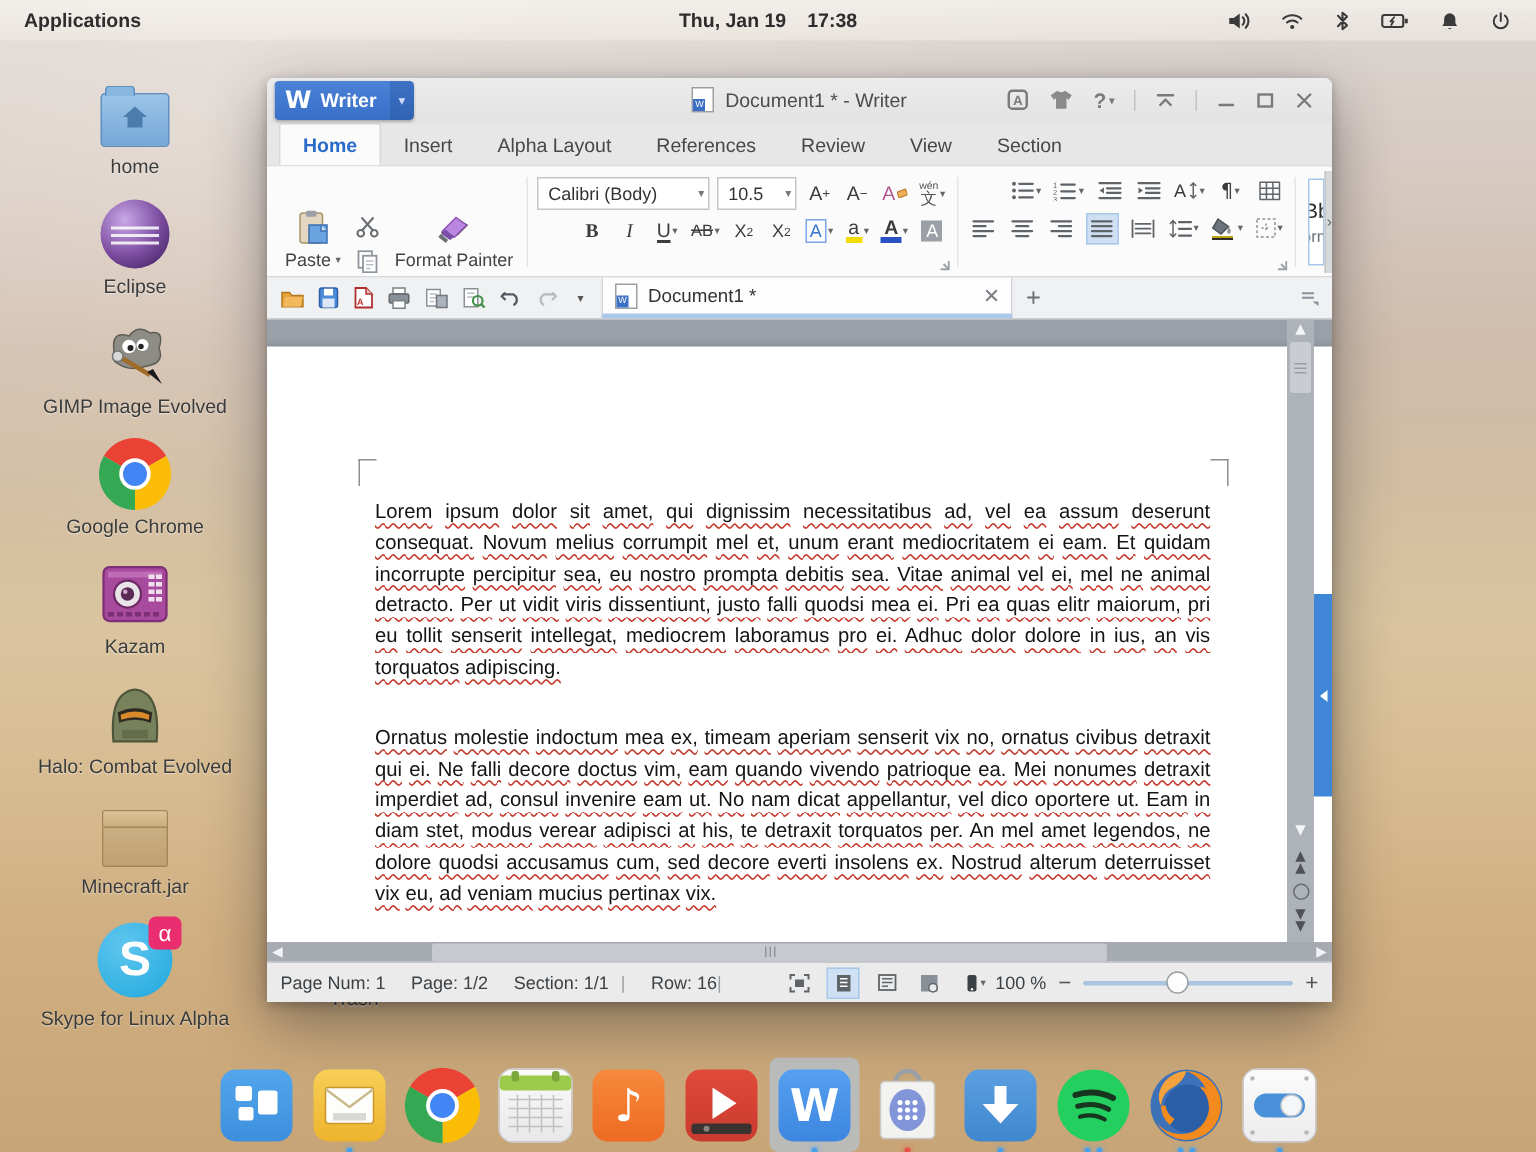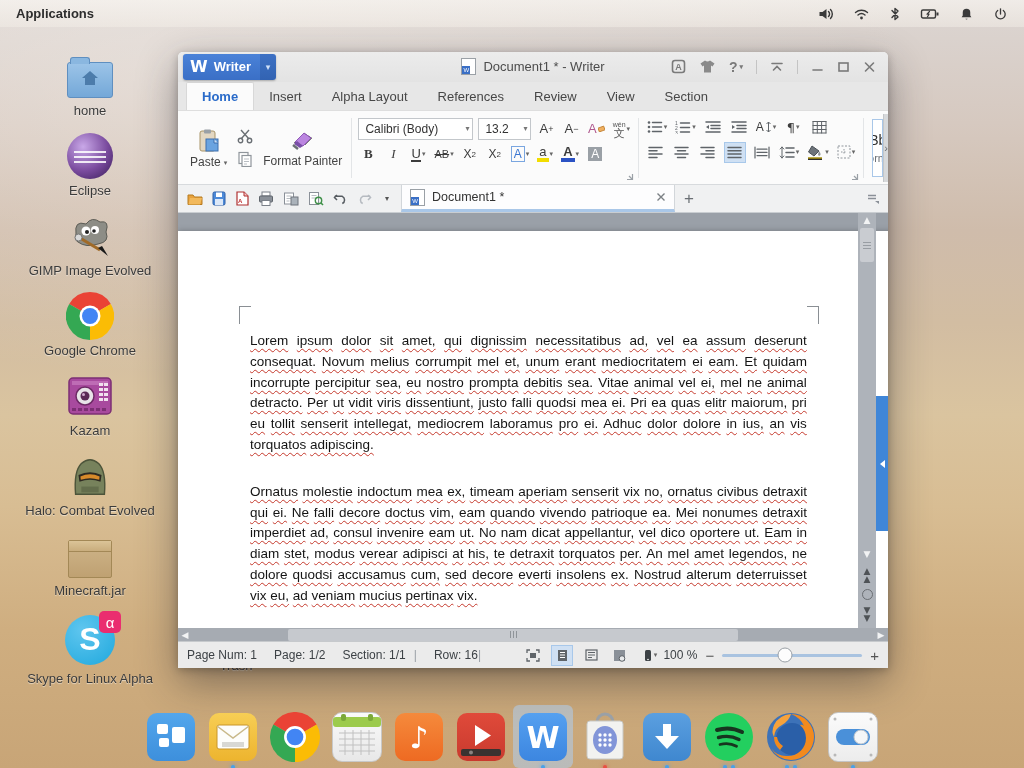--- a/index.html
+++ b/index.html
@@ -46,21 +46,21 @@
   .tb-right .sep{width:1px;height:14px;background:#c4c4c4;}
   .tb-ic{color:#7a7a7a;display:flex;align-items:center;gap:2px;font-size:14px;font-weight:bold;}
   .tb-ic svg{stroke:#7a7a7a;stroke-width:1.6;fill:none;stroke-linecap:round;}
   
   .tabrow{height:28px;background:#e7e7e7;display:flex;align-items:flex-end;padding-left:8px;border-bottom:1px solid #dedede;}
   .rtab{padding:0 15px;height:27px;display:flex;align-items:center;font-size:13px;color:#474747;}
   .rtab.active{background:#fbfbfb;color:#2a6bc9;font-weight:bold;border:1px solid #d8d8d8;border-bottom:none;border-radius:2px 2px 0 0;}
   
   .ribbon{height:70px;background:#fbfbfb;border-bottom:1px solid #d7dadd;display:flex;align-items:stretch;padding:3px 0 2px 6px;position:relative;}
   .rsep{width:1px;background:#e3e5e7;margin:4px 3px;}
-  .rgroup{position:relative;display:flex;}
+  .rgroup{position:relative;display:flex;align-items:flex-end;}
   .rlaunch{position:absolute;right:1px;bottom:1px;}
   .rlaunch svg{stroke:#9aa0a6;stroke-width:1.2;fill:none;}
   .bigbtn{display:flex;flex-direction:column;align-items:center;justify-content:center;padding:2px 6px;gap:2px;}
   .biglabel{font-size:12px;color:#444;display:flex;align-items:center;gap:3px;line-height:13px;text-align:center;}
   .minicol{display:flex;flex-direction:column;justify-content:center;gap:7px;padding:0 4px;}
   .fontgrp{display:flex;flex-direction:column;padding:4px 4px 0 4px;gap:5px;}
   .frow{display:flex;align-items:center;gap:5px;}
   .combo{height:20px;border:1px solid #c3c7cb;background:#fff;display:flex;align-items:center;font-size:12px;color:#333;padding:0 3px 0 6px;}
   .combo .cv{flex:1;white-space:nowrap;overflow:hidden;}
   .combo .caret{color:#777;font-size:8px;margin-left:3px;}
@@ -142,20 +142,21 @@
   .note{color:#fff;font-size:30px;font-family:"DejaVu Sans",sans-serif;}
   .writer-dock-w{color:#fff;font-size:30px;font-weight:bold;font-family:"DejaVu Sans",sans-serif;}
 </style>
 </head>
 <body>
 
 <div class="desktop">
 
   <div class="top-panel">
     <div class="tp-apps">Applications</div>
+    <div class="tp-clock"><span>Thu, Jan 19</span><span>17:38</span></div>
     <div class="tp-right">
       <span>
           <svg width="17" height="16" viewBox="0 0 16 16">
             <path d="M2 6v4h3l4 3V3L5 6z" fill="#3a3a3a" stroke="none"></path>
             <path d="M11 5.5a3.5 3.5 0 0 1 0 5"></path>
             <path d="M13 3.5a6.5 6.5 0 0 1 0 9"></path>
           </svg>
         </span>
       <span>
           <svg width="17" height="16" viewBox="0 0 16 16">
@@ -417,21 +418,21 @@
       </div>
       <div class="rsep"></div>
 
       <div class="rgroup fontgrp">
         <div class="frow">
           <div class="combo" style="width:104px">
               <span class="cv">Calibri (Body)</span>
               <span class="caret">▾</span>
             </div>
           <div class="combo" style="width:42px">
-              <span class="cv">13.2</span>
+              <span class="cv">10.5</span>
               <span class="caret">▾</span>
             </div>
           <div class="gbtn asize">
               <span>A</span>
               <sup>+</sup>
             </div>
           <div class="gbtn asize">
               <span>A</span>
               <sup>−</sup>
             </div>

